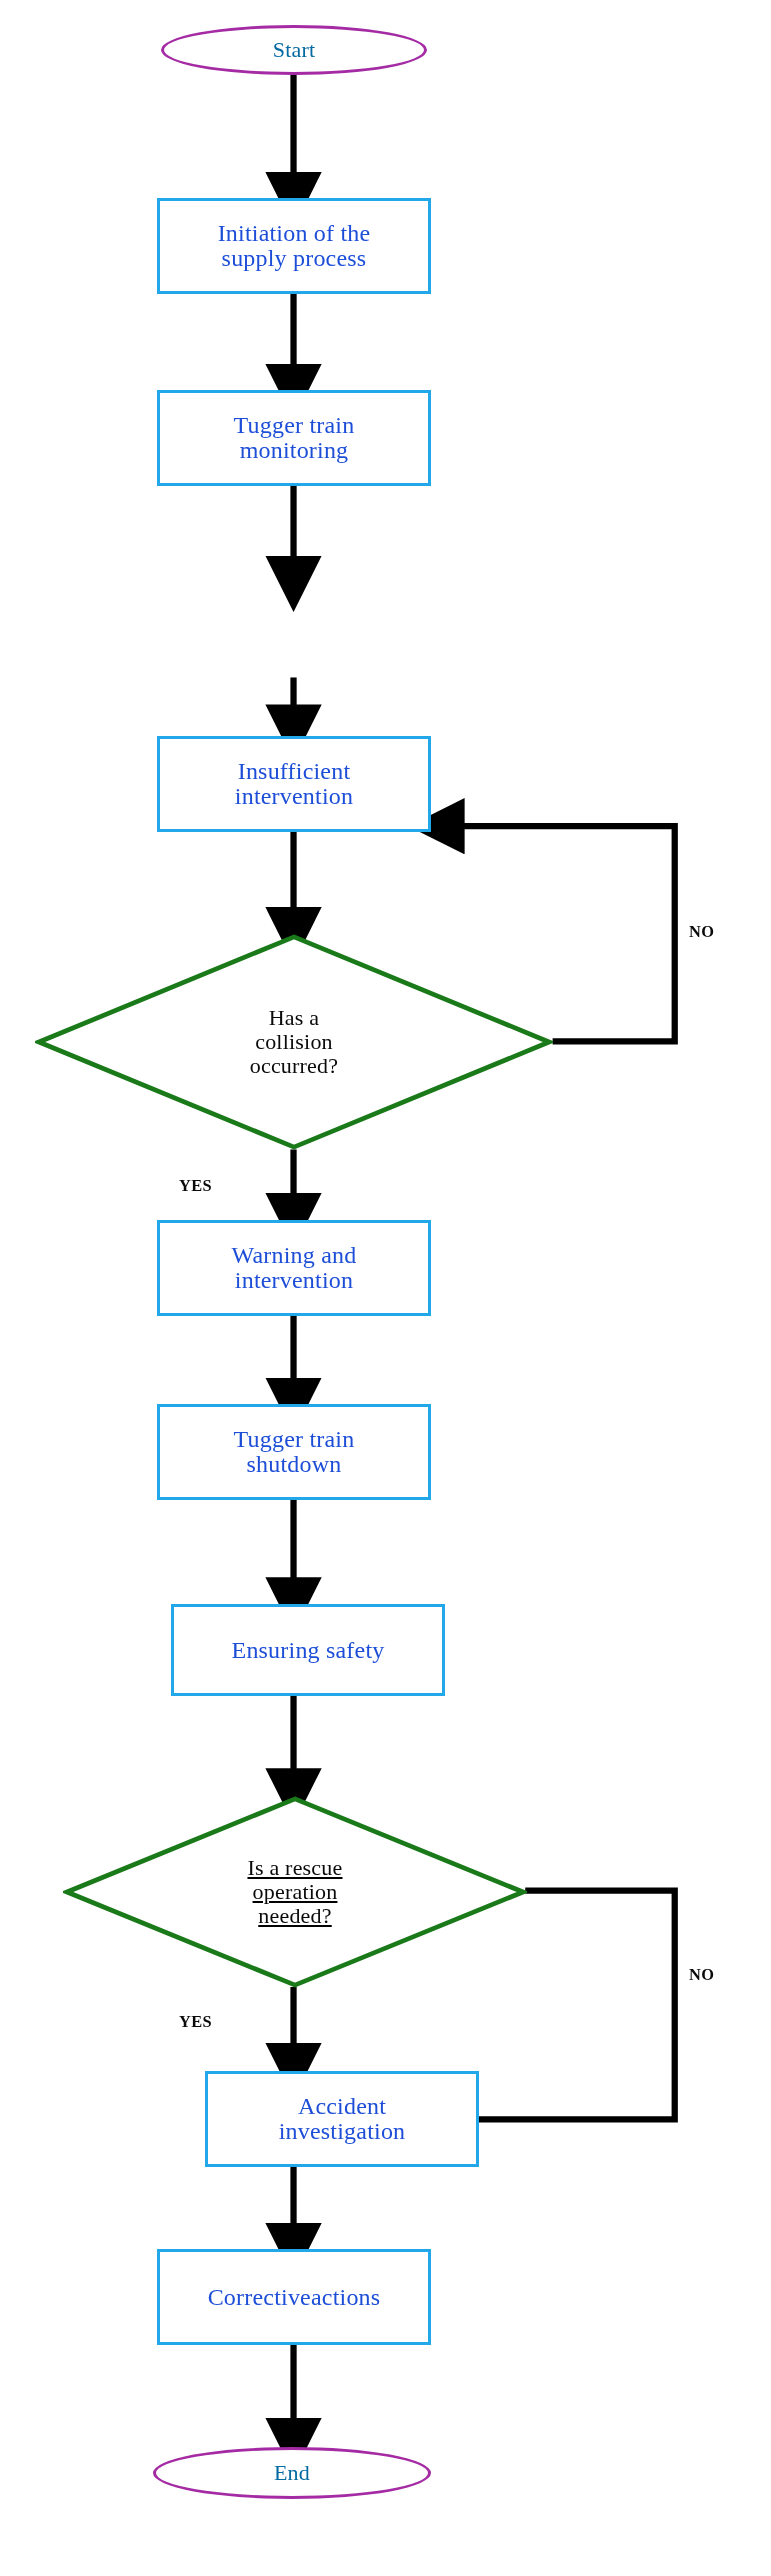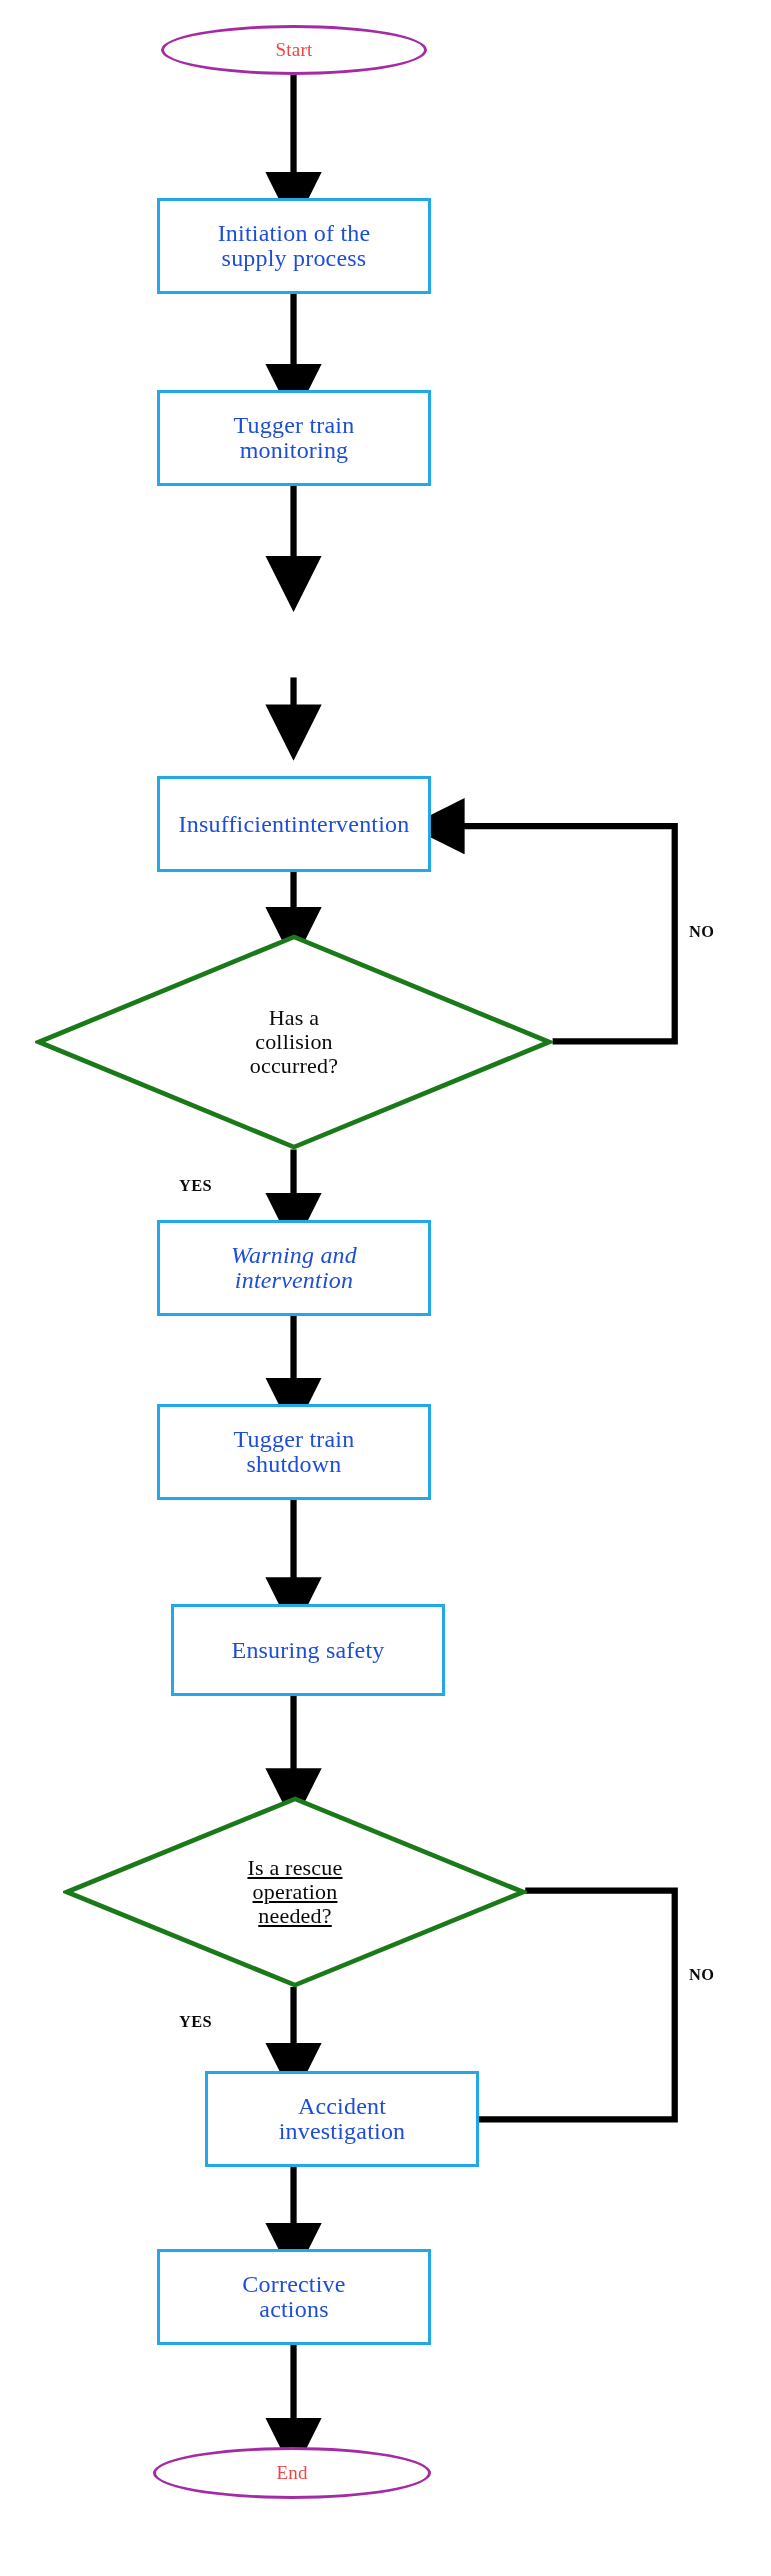--- a/index.html
+++ b/index.html
@@ -2,21 +2,21 @@
 <html style="font-size:12.5px"><head>
 <meta charset="utf-8">
 <style>
   html,body{margin:0;padding:0;background:#fff;}
   body{width:771px;height:2576px;position:relative;font-family:"Liberation Serif",serif;overflow:hidden;}
   #canvas{position:absolute;left:0;top:0;width:771px;height:2576px;}
   .node{position:absolute;display:flex;align-items:center;justify-content:center;text-align:center;box-sizing:border-box;}
   .proc{border:3.1px solid #22A7E8;background:#fff;}
   .proc .txt{font-size:24px;line-height:25px;color:#1d4ed8;letter-spacing:0.2px;}
   .term{border:3.1px solid #A42BA4;background:#fff;border-radius:50%;}
-  .term .txt{font-size:19px;color:#ef4444;letter-spacing:0.2px;}
+  .term .txt{font-size:22px;color:#0369a1;letter-spacing:0.2px;}
   .dec{background:transparent;}
   .dec .txt{font-size:22px;line-height:24px;color:#0a0a0a;position:relative;z-index:2;letter-spacing:0.2px;}
   .dec svg{position:absolute;left:0;top:0;width:100%;height:100%;z-index:1;}
   .edgelabel{position:absolute;font-size:16.4px;color:#0a0a0a;letter-spacing:0.4px;font-weight:bold;}
   svg#wires{position:absolute;left:0;top:0;width:771px;height:2576px;z-index:0;pointer-events:none;}
 </style>
 </head>
 <body>
 
 <div id="canvas">
@@ -55,38 +55,38 @@
     <span class="txt">Initiation of the</span>
     <span class="txt">supply process</span>
   </div>
 
   <div class="node proc" style="left:157px;top:390px;width:274px;height:96px;flex-direction:column;">
     <span class="txt">Tugger train</span>
     <span class="txt">monitoring</span>
   </div>
 
 
-  <div class="node proc" style="left:157px;top:736px;width:274px;height:96px;flex-direction:row;margin-top:40px;">
+  <div class="node proc" style="left:157px;top:736px;width:274px;height:96px;flex-direction:column;">
     <span class="txt">Insufficient</span>
     <span class="txt">intervention</span>
   </div>
 
   <div class="node dec" style="left:35px;top:933px;width:518px;height:218px;flex-direction:column;">
     <svg viewBox="0 0 662 278" preserveAspectRatio="none">
       <polygon points="331,5 657,139 331,273 5,139" fill="#fff" stroke="#1A7A1A" stroke-width="6"></polygon>
     </svg>
     <span class="txt">Has a</span>
     <span class="txt">collision</span>
     <span class="txt">occurred?</span>
   </div>
 
   <div class="edgelabel" style="left:689px;top:922px;">NO</div>
   <div class="edgelabel" style="left:179px;top:1176px;">YES</div>
 
-  <div class="node proc" style="left:157px;top:1220px;width:274px;height:96px;flex-direction:column;font-style:italic;">
+  <div class="node proc" style="left:157px;top:1220px;width:274px;height:96px;flex-direction:column;">
     <span class="txt">Warning and</span>
     <span class="txt">intervention</span>
   </div>
 
   <div class="node proc" style="left:157px;top:1404px;width:274px;height:96px;flex-direction:column;">
     <span class="txt">Tugger train</span>
     <span class="txt">shutdown</span>
   </div>
 
   <div class="node proc" style="left:171px;top:1604px;width:274px;height:92px;">
@@ -103,21 +103,21 @@
   </div>
 
   <div class="edgelabel" style="left:689px;top:1965px;">NO</div>
   <div class="edgelabel" style="left:179px;top:2012px;">YES</div>
 
   <div class="node proc" style="left:157px;top:2071px;width:274px;height:96px;flex-direction:column;margin-left:48px;">
     <span class="txt">Accident</span>
     <span class="txt">investigation</span>
   </div>
 
-  <div class="node proc" style="left:157px;top:2249px;width:274px;height:96px;flex-direction:column;">
+  <div class="node proc" style="left:157px;top:2249px;width:274px;height:96px;">
     <span class="txt">Corrective</span>
     <span class="txt">actions</span>
   </div>
 
   <div class="node term" style="left:153px;top:2447px;width:278px;height:52px;">
     <span class="txt">End</span>
   </div>
 
 </div>
 

